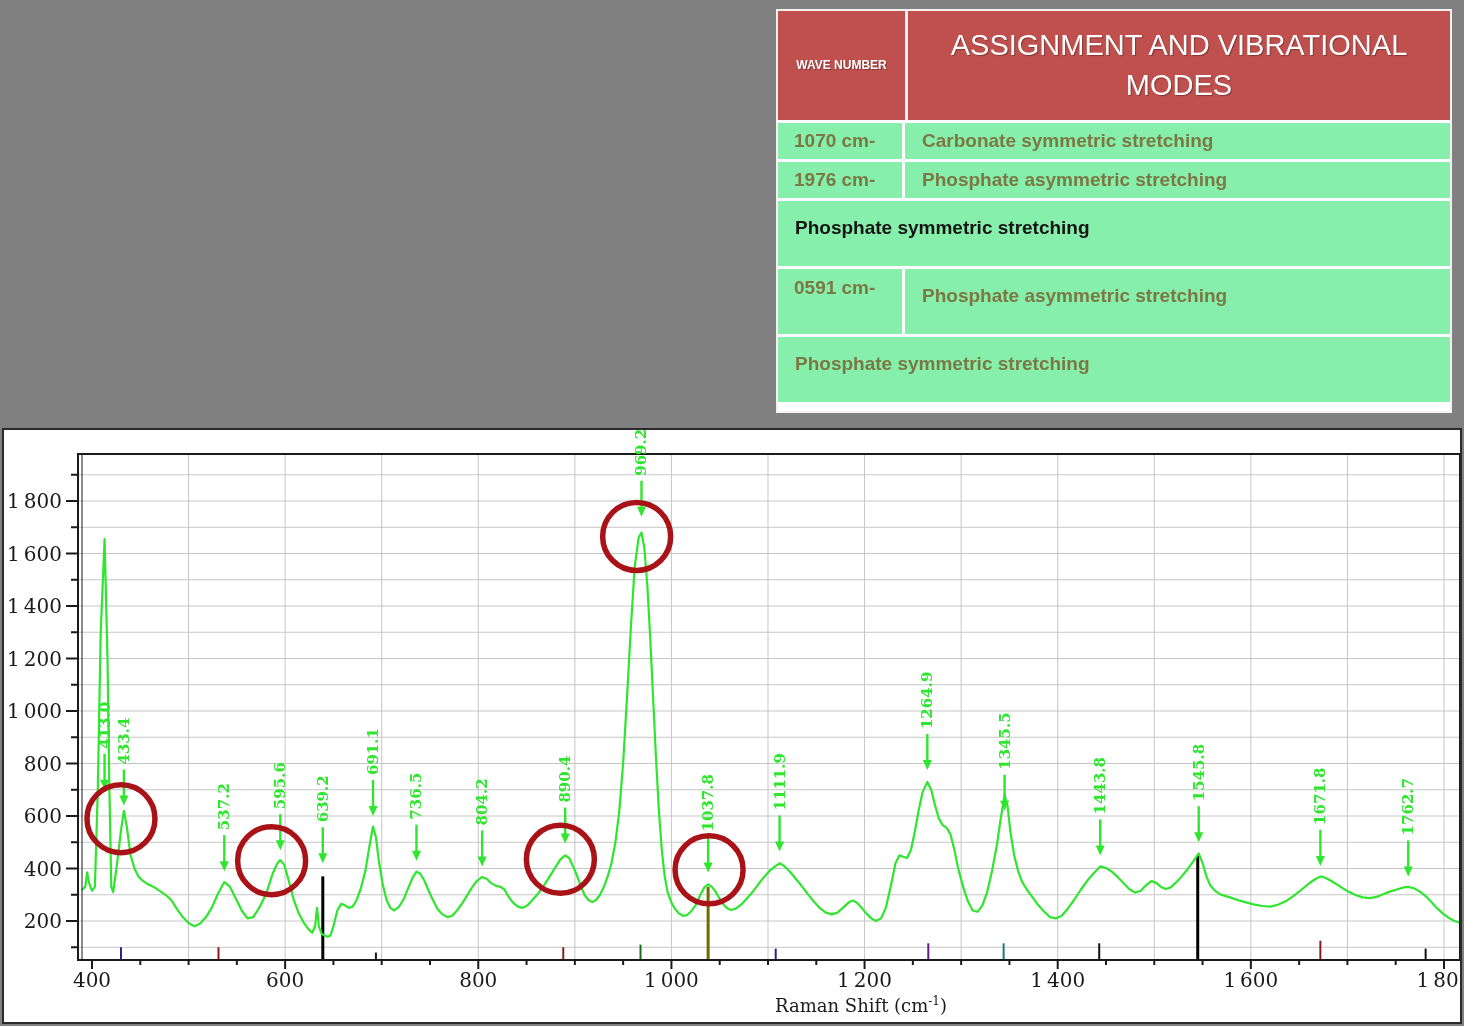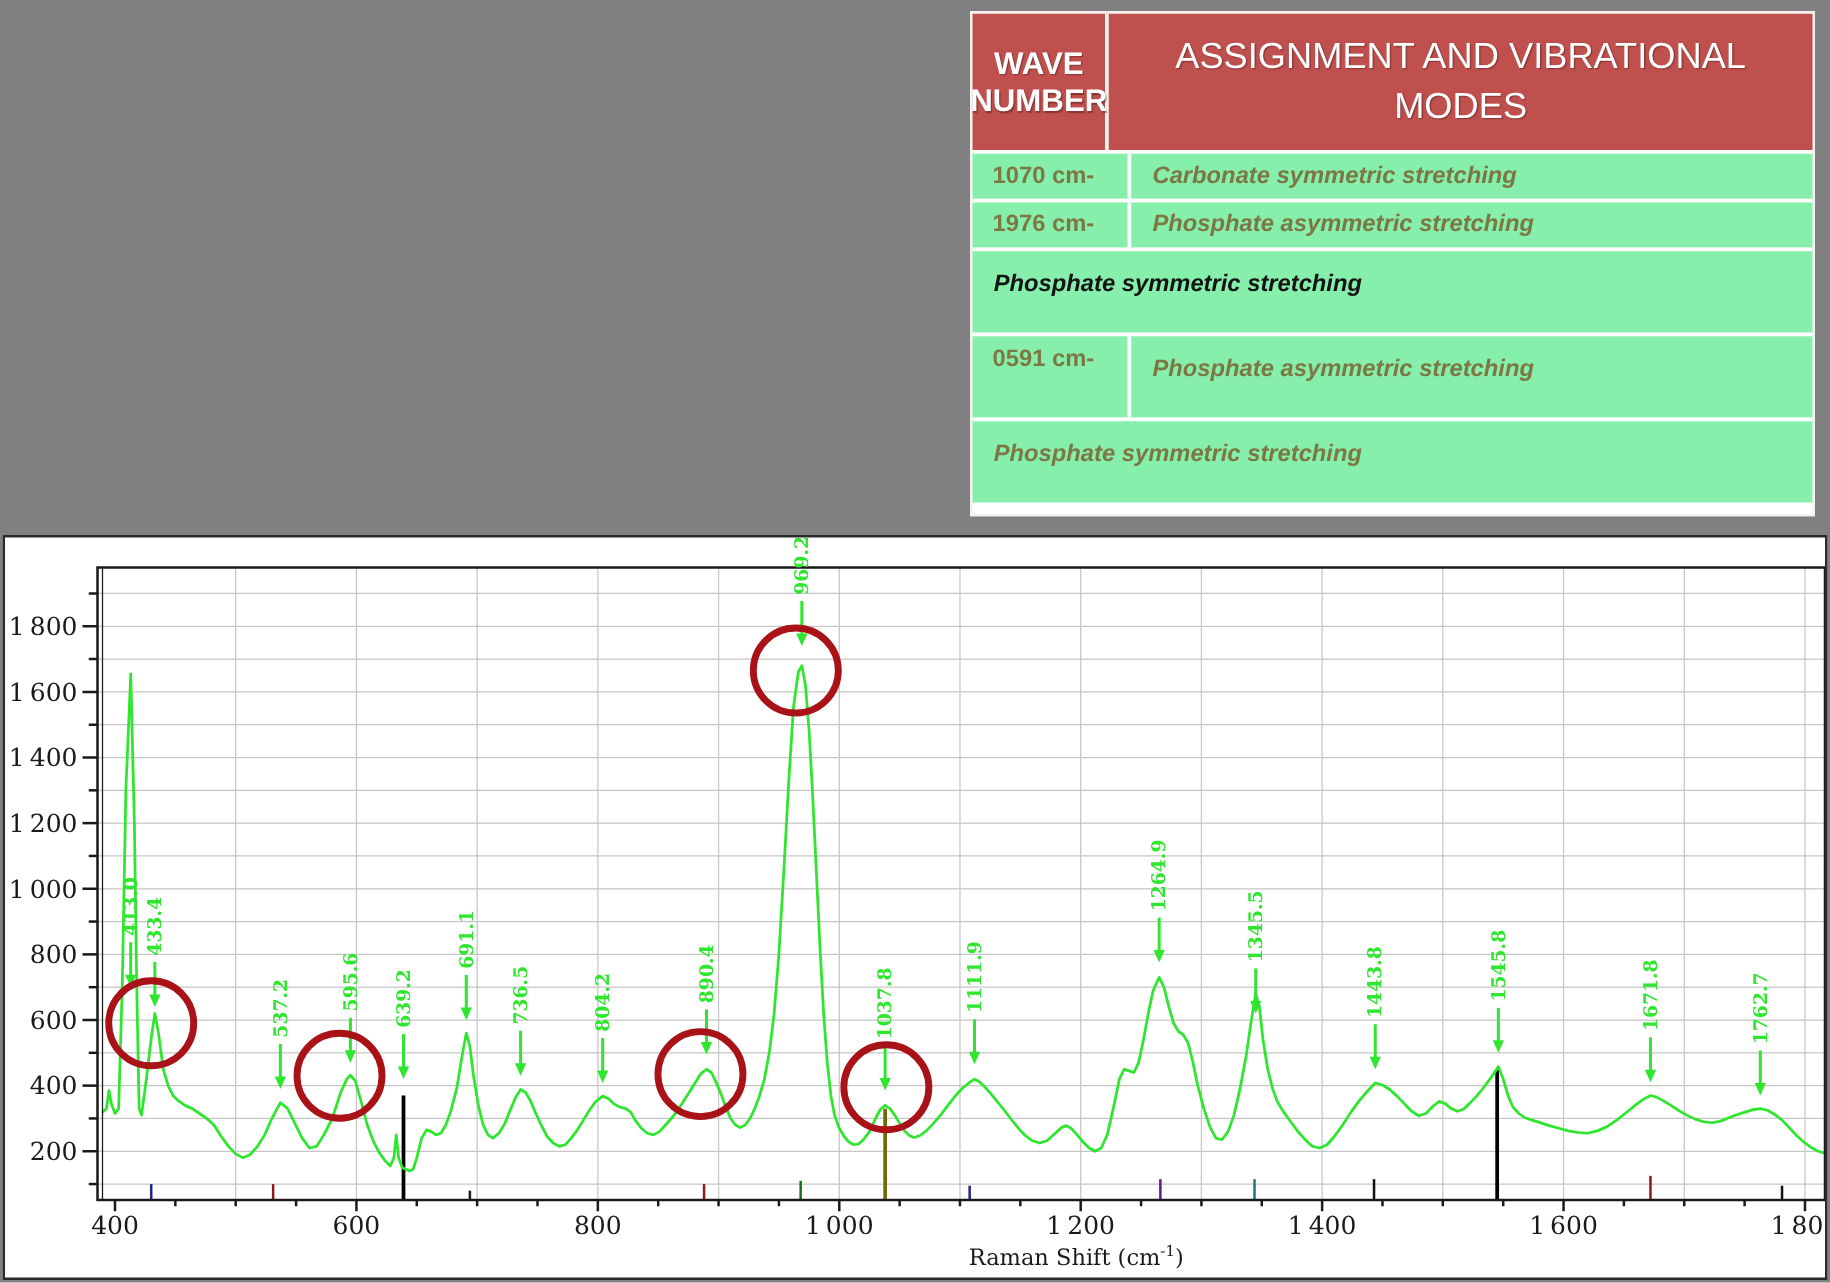--- a/index.html
+++ b/index.html
@@ -10,39 +10,39 @@
   }
   
   .vib-table{
     position:absolute;left:776px;top:9px;width:676px;height:404px;
     background:#ffffff;border:2px solid #f5f1f0;box-sizing:border-box;
   }
   .vt-header{
     display:flex;height:109px;background:#c0504d;
   }
   .vt-header .c1{
-    width:109px;display:flex;align-items:center;justify-content:center;text-align:center;
-    color:#fff;font-weight:bold;font-size:25px;line-height:1.2;
+    width:130px;display:flex;align-items:center;justify-content:center;text-align:center;
+    color:#fff;font-weight:bold;font-size:12px;line-height:1.2;
     border-right:3px solid #f5f1f0;box-sizing:border-box;
     text-shadow:1px 1px 1px rgba(60,20,20,.45);
   }
   .vt-header .c2{
     flex:1;display:flex;align-items:center;justify-content:center;text-align:center;
     color:#fff;font-weight:normal;font-size:29px;line-height:1.35;padding:0 14px;
     text-shadow:1px 1px 1px rgba(60,20,20,.45);
   }
   .vt-row{
     display:flex;background:#86efac;border-top:3px solid #ffffff;box-sizing:border-box;
   }
   .vt-row .c1{
     width:127px;border-right:3px solid #ffffff;box-sizing:border-box;
     padding:8px 0 0 16px;font-size:19px;font-weight:bold;color:#7c7843;
   }
   .vt-row .c2{
-    flex:1;padding:16px 0 0 17px;font-size:19px;font-weight:bold;color:#7c7843;font-style:italic;
+    flex:1;padding:16px 0 0 17px;font-size:19px;font-weight:bold;color:#7c7843;
   }
   .vt-row.small{height:39px}
   .vt-row.small .c1,.vt-row.small .c2{padding-top:7px}
   .vt-row.tall{height:68px}
   .vt-row.emph .c1,.vt-row.emph .c2{color:#141414;}
   
   .chart-panel{
     position:absolute;left:2px;top:428px;width:1460px;height:596px;
     background:#ffffff;border:2px solid #2a2a2a;box-sizing:border-box;
   }

